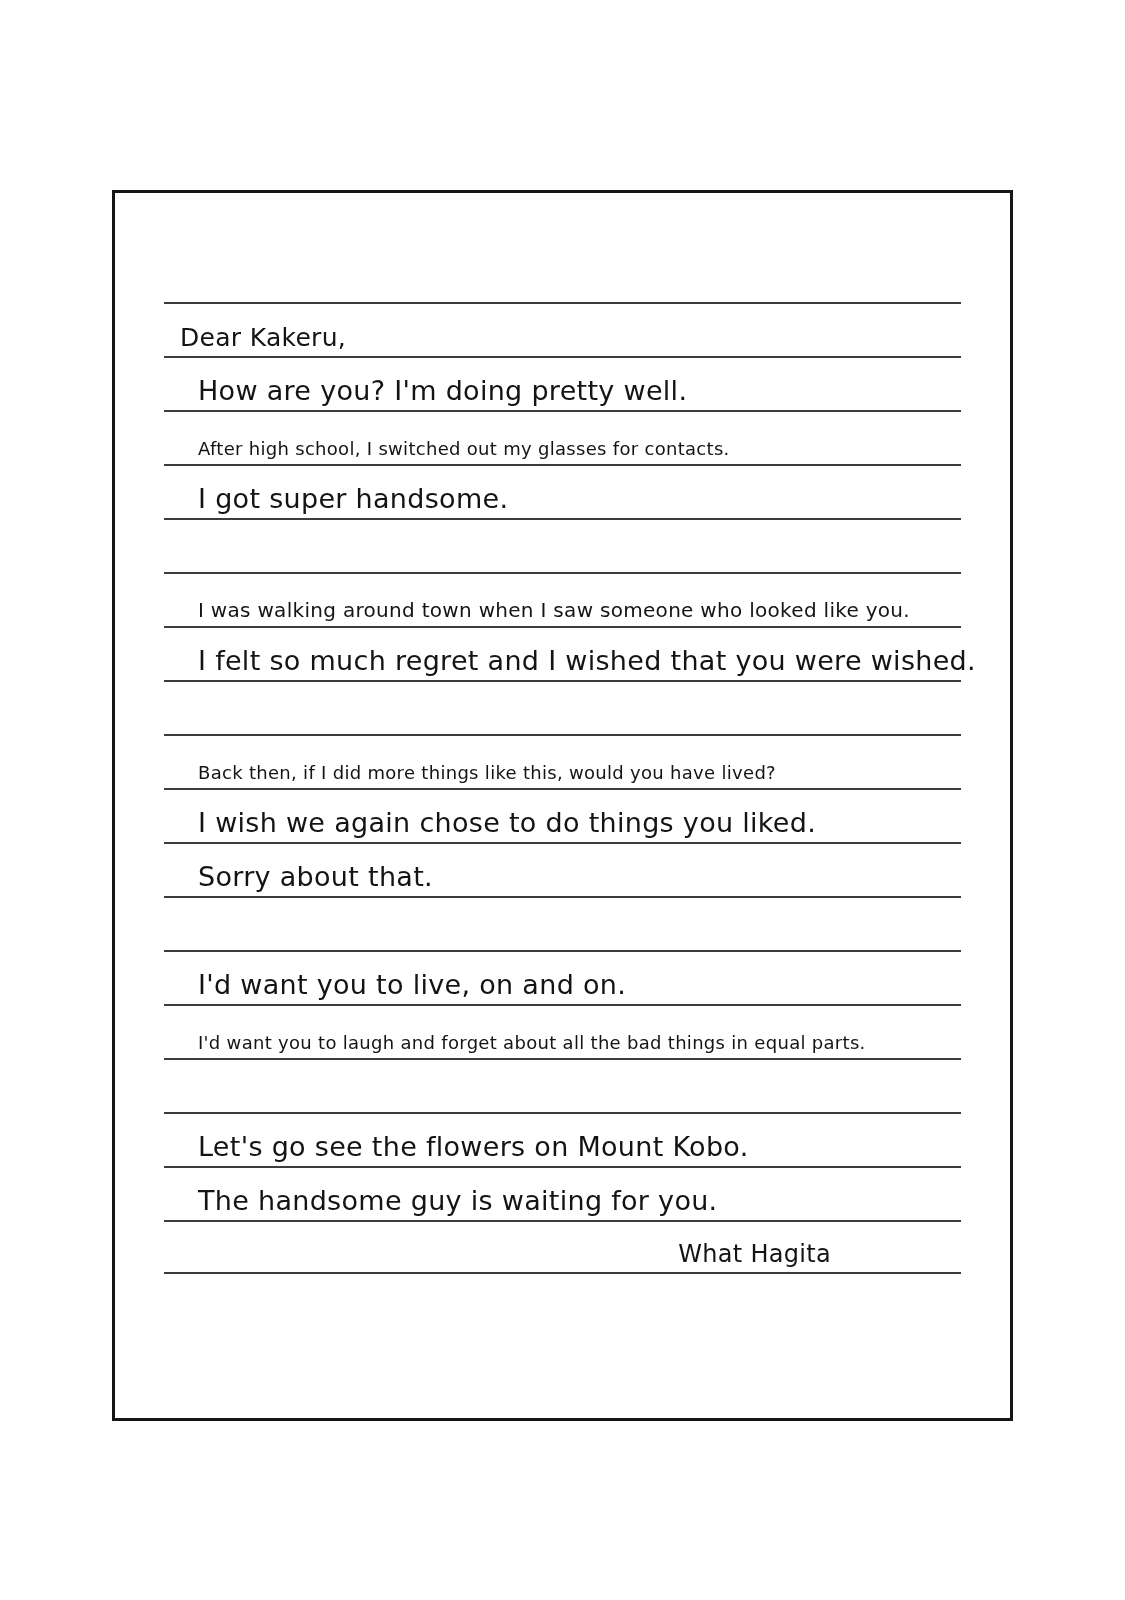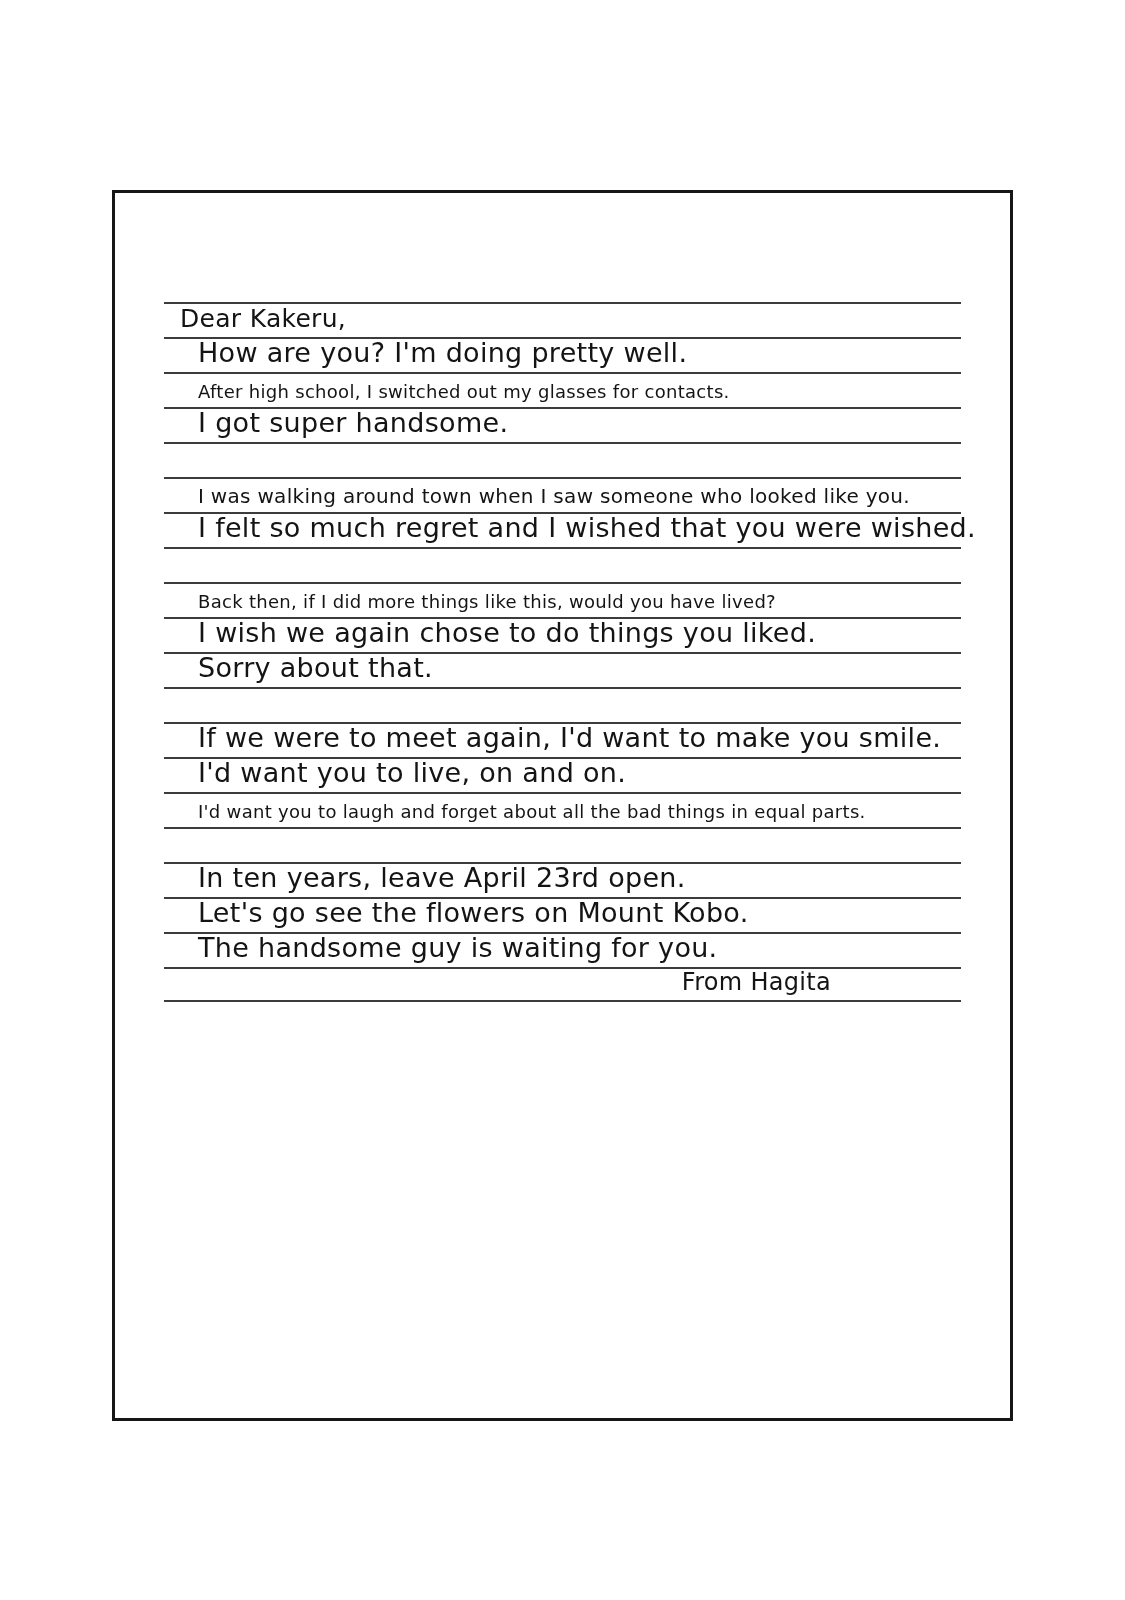--- a/index.html
+++ b/index.html
@@ -32,21 +32,21 @@
     background: var(--paper);
   }
   .ruled {
     position: absolute;
     left: 49px;
     top: 109px;
     width: 797px;
   }
   .row {
     box-sizing: border-box;
-    height: 35px;
+    height: 54px;
     border-top: 2px solid var(--rule);
     display: flex;
     align-items: flex-end;
     padding: 0 0 6px 34px;
     overflow: visible;
   }
   .row:last-child {
     border-bottom: 2px solid var(--rule);
   }
   .txt {
@@ -104,38 +104,32 @@
       <div class="row">
         <span class="txt">I wish we again chose to do things you liked.</span>
       </div>
       <div class="row">
         <span class="txt">Sorry about that.</span>
       </div>
       <div class="row">
         <span class="txt"></span>
       </div>
       <div class="row">
-        <span class="txt">If we were to meet again, I'd want to make you smile.</span>
-      </div>
-      <div class="row">
         <span class="txt">I'd want you to live, on and on.</span>
       </div>
       <div class="row t-xs">
         <span class="txt">I'd want you to laugh and forget about all the bad things in equal parts.</span>
       </div>
       <div class="row">
         <span class="txt"></span>
       </div>
       <div class="row">
-        <span class="txt">In ten years, leave April 23rd open.</span>
-      </div>
-      <div class="row">
         <span class="txt">Let's go see the flowers on Mount Kobo.</span>
       </div>
       <div class="row">
         <span class="txt">The handsome guy is waiting for you.</span>
       </div>
       <div class="row sig">
-        <span class="txt">From Hagita</span>
+        <span class="txt">What Hagita</span>
       </div>
     </div>
   </div>
 </div>
 
 </body></html>

